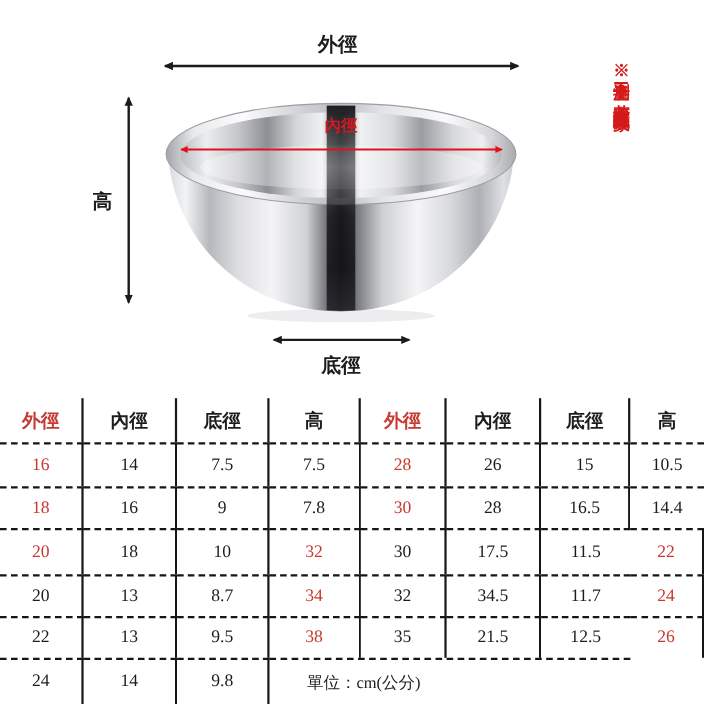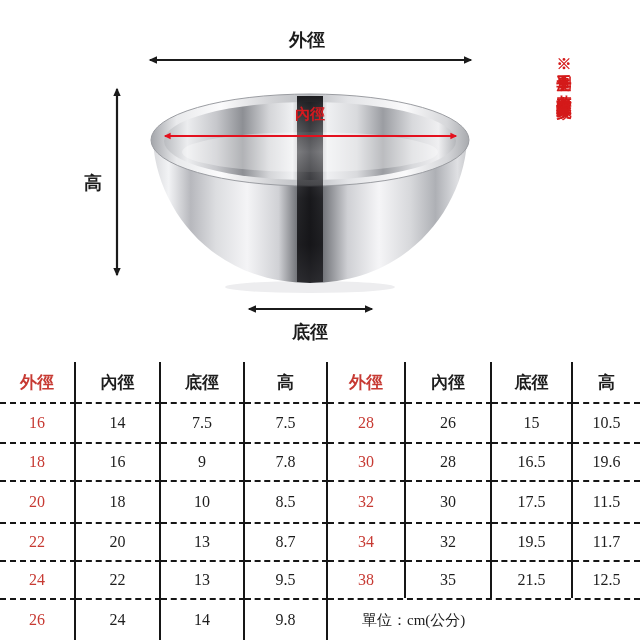--- a/index.html
+++ b/index.html
@@ -175,38 +175,37 @@
     <div class="cell bR dT">15</div>
     <div class="cell dT">10.5</div>
 
     <div class="cell red bR dT">18</div>
     <div class="cell bR dT">16</div>
     <div class="cell bR dT">9</div>
     <div class="cell bR dT">7.8</div>
     <div class="cell red bR dT">30</div>
     <div class="cell bR dT">28</div>
     <div class="cell bR dT">16.5</div>
-    <div class="cell dT">19.6</div>
+    <div class="cell dT">14.4</div>
 
     <div class="cell red bR dT">20</div>
     <div class="cell bR dT">18</div>
     <div class="cell bR dT">10</div>
-    <div class="cell bR dT">8.5</div>
     <div class="cell red bR dT">32</div>
     <div class="cell bR dT">30</div>
     <div class="cell bR dT">17.5</div>
     <div class="cell dT">11.5</div>
 
     <div class="cell red bR dT">22</div>
     <div class="cell bR dT">20</div>
     <div class="cell bR dT">13</div>
     <div class="cell bR dT">8.7</div>
     <div class="cell red bR dT">34</div>
     <div class="cell bR dT">32</div>
-    <div class="cell bR dT">19.5</div>
+    <div class="cell bR dT">34.5</div>
     <div class="cell dT">11.7</div>
 
     <div class="cell red bR dT">24</div>
     <div class="cell bR dT">22</div>
     <div class="cell bR dT">13</div>
     <div class="cell bR dT">9.5</div>
     <div class="cell red bR dT">38</div>
     <div class="cell bR dT">35</div>
     <div class="cell bR dT">21.5</div>
     <div class="cell dT">12.5</div>

